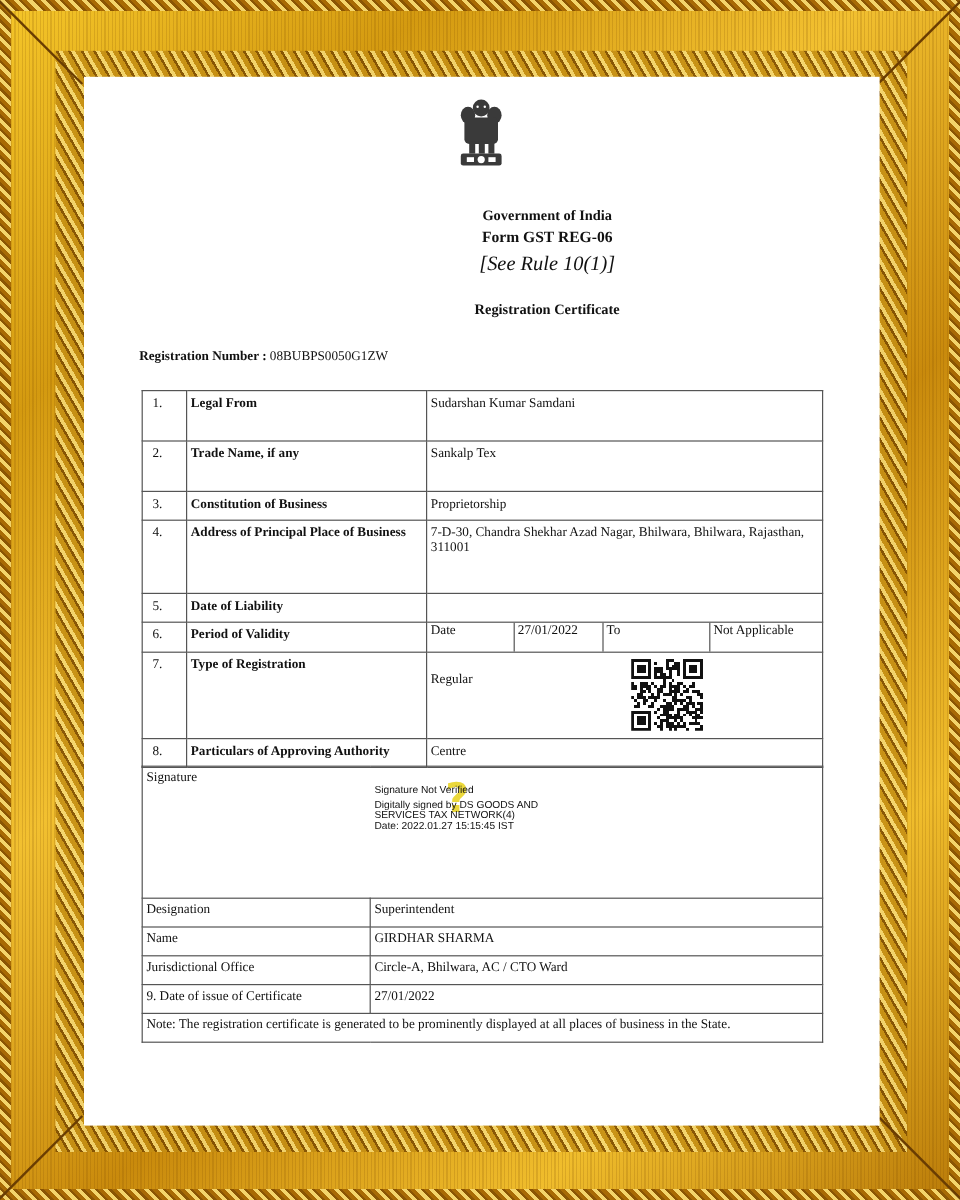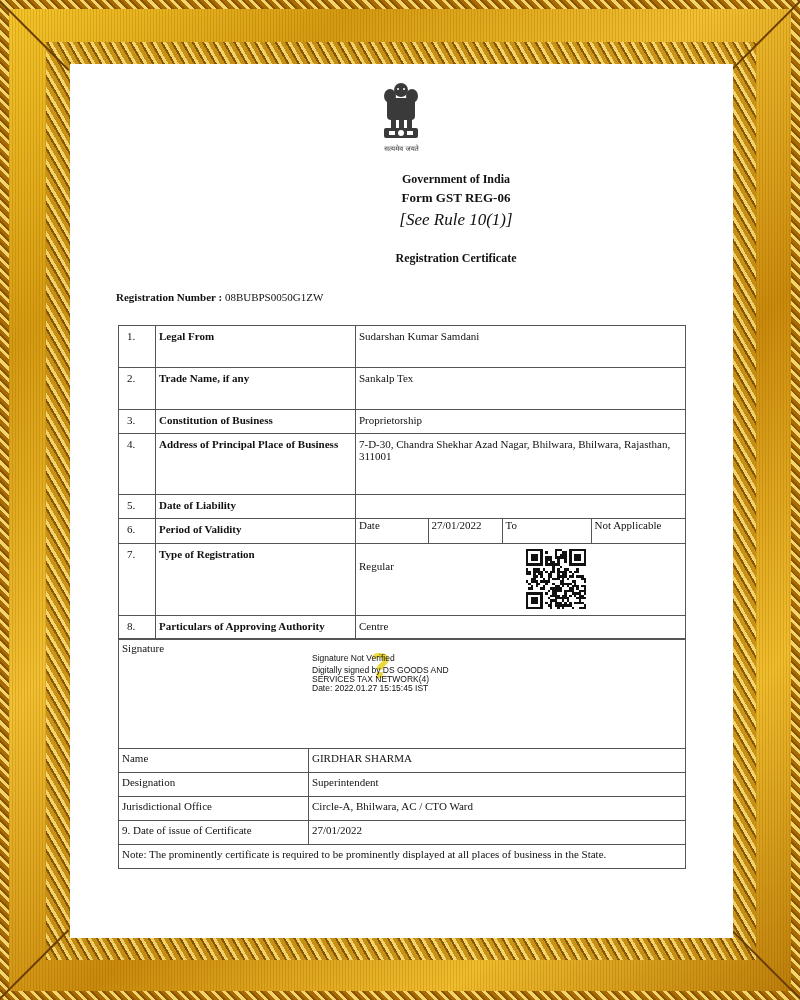--- a/index.html
+++ b/index.html
@@ -137,21 +137,20 @@
       <rect x="7" y="48" width="34" height="10" rx="2"></rect>
     </g>
     <g fill="#fff">
       <circle cx="24" cy="53" r="3"></circle>
       <rect x="12" y="51" width="6" height="4"></rect>
       <rect x="30" y="51" width="6" height="4"></rect>
       <circle cx="21" cy="9" r="1"></circle>
       <circle cx="27" cy="9" r="1"></circle>
     </g>
   </svg>
-  <div class="motto">सत्यमेव जयते</div>
 
   <div class="hdr gov">Government of India</div>
   <div class="hdr form">Form GST REG-06</div>
   <div class="hdr rule">[See Rule 10(1)]</div>
   <div class="hdr cert-title">Registration Certificate</div>
 
   <div class="reg-no">
     <b>Registration Number :</b>
     <span>08BUBPS0050G1ZW</span>
   </div>
@@ -458,34 +457,34 @@
         <div class="sig-q">?</div>
         <div class="sig-block">
           <div class="snv">Signature Not Verified</div>
           <div>Digitally signed by DS GOODS AND</div>
           <div>SERVICES TAX NETWORK(4)</div>
           <div>Date: 2022.01.27 15:15:45 IST</div>
         </div>
       </td>
     </tr>
     <tr class="orow">
+      <td class="o-lbl">Designation</td>
+      <td>Superintendent</td>
+    </tr>
+    <tr class="orow">
       <td class="o-lbl">Name</td>
       <td>GIRDHAR SHARMA</td>
-    </tr>
-    <tr class="orow">
-      <td class="o-lbl">Designation</td>
-      <td>Superintendent</td>
     </tr>
     <tr class="orow">
       <td class="o-lbl">Jurisdictional Office</td>
       <td>Circle-A, Bhilwara, AC / CTO Ward</td>
     </tr>
     <tr class="orow">
       <td class="o-lbl">9. Date of issue of Certificate</td>
       <td>27/01/2022</td>
     </tr>
     <tr>
-      <td colspan="2" class="note-cell">Note: The prominently certificate is required to be prominently displayed at all places of business in the State.</td>
+      <td colspan="2" class="note-cell">Note: The registration certificate is generated to be prominently displayed at all places of business in the State.</td>
     </tr>
   </tbody>
     </table>
 
 </div>
 
 </body></html>

